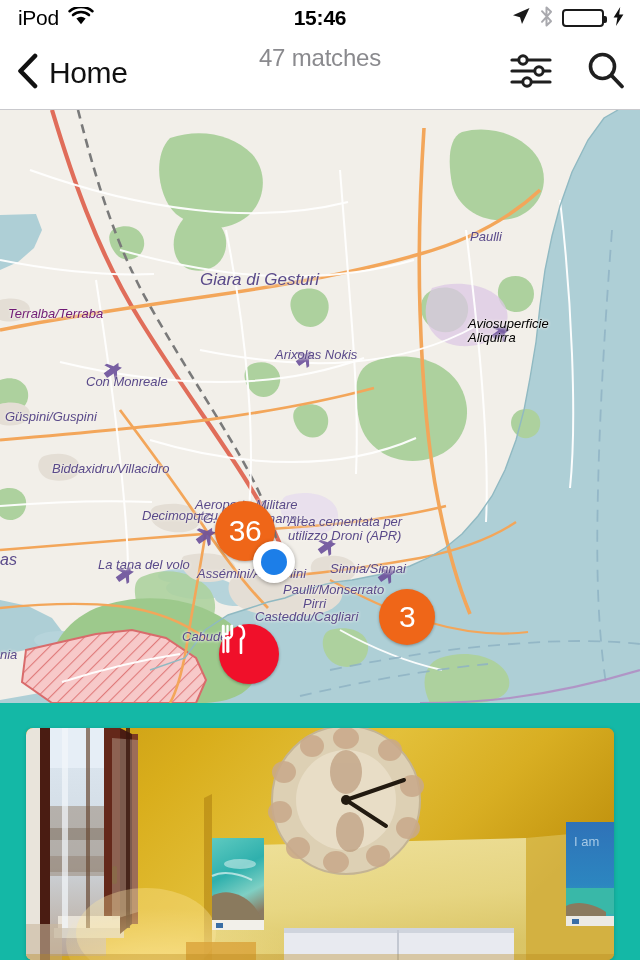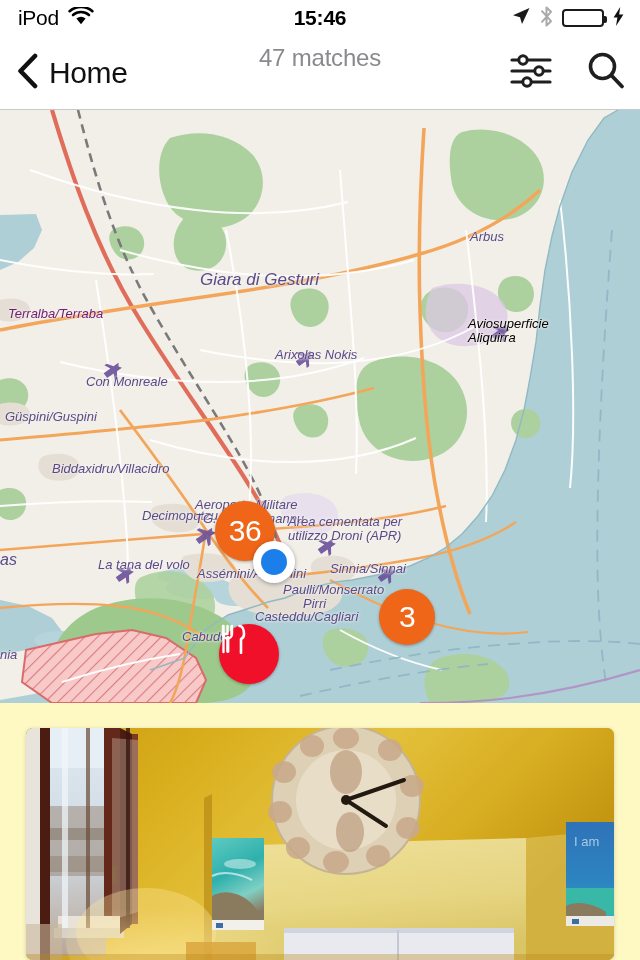--- a/index.html
+++ b/index.html
@@ -44,21 +44,21 @@
     align-items:center; justify-content:center; cursor:pointer;
     box-shadow:0 1px 3px rgba(0,0,0,.30); }
   .marker-label { color:#fff; font-size:30px; font-weight:500; letter-spacing:-0.5px; }
   .userdot { position:absolute; border-radius:50%; background:#fff;
     display:flex; align-items:center; justify-content:center;
     box-shadow:0 1px 4px rgba(0,0,0,.35); }
   .userdot-core { border-radius:50%; background:#1C7EE8; }
 
   
   .card-area { position:absolute; top:703px; left:0; width:640px; height:257px;
-    background:#fef9c3; }
+    background:#14b8a6; }
   .photo-card { position:absolute; top:25px; left:26px; width:588px; height:232px;
     border-radius:7px; overflow:hidden; background:#c9a227;
     box-shadow:0 1px 4px rgba(0,0,0,.18); }
   .photo-card svg { display:block; }
 </style>
 </head>
 <body>
 
 <div class="statusbar">
   <div class="sb-left">
@@ -265,21 +265,21 @@
         <path d="M296,246 l8,0 l-3,-6 l3,0 l4,6 l6,0 l-2,3 l2,3 l-6,0 l-4,6 l-3,0 l3,-6 l-8,0 z" transform="rotate(-35 304 249)"></path>
         <path d="M492,220 l8,0 l-3,-6 l3,0 l4,6 l6,0 l-2,3 l2,3 l-6,0 l-4,6 l-3,0 l3,-6 l-8,0 z" transform="rotate(-35 500 223)"></path>
         <path d="M104,258 l8,0 l-3,-6 l3,0 l4,6 l6,0 l-2,3 l2,3 l-6,0 l-4,6 l-3,0 l3,-6 l-8,0 z" transform="rotate(-35 112 261)"></path>
       </g>
     </g>
     </svg>
 
   <div id="map-labels">
       <div style="position: absolute; left: 8px; top: 197px; font-size: 13px; color: #701a75; font-style: italic; white-space: pre-line; line-height: 14px; text-shadow: rgb(242, 239, 233) 0px 0px 3px, rgb(242, 239, 233) 0px 0px 3px; max-width: 120px;">Terralba/Terraba</div>
       <div style="position: absolute; left: 200px; top: 163px; font-size: 17px; color: rgb(90, 74, 138); font-style: italic; white-space: pre-line; line-height: 14px; text-shadow: rgb(242, 239, 233) 0px 0px 3px, rgb(242, 239, 233) 0px 0px 3px; max-width: 120px;">Giara di Gesturi</div>
-      <div style="position: absolute; left: 470px; top: 120px; font-size: 13px; color: rgb(90, 74, 138); font-style: italic; white-space: pre-line; line-height: 14px; text-shadow: rgb(242, 239, 233) 0px 0px 3px, rgb(242, 239, 233) 0px 0px 3px; max-width: 120px;">Arbus</div>
+      <div style="position: absolute; left: 470px; top: 120px; font-size: 13px; color: rgb(90, 74, 138); font-style: italic; white-space: pre-line; line-height: 14px; text-shadow: rgb(242, 239, 233) 0px 0px 3px, rgb(242, 239, 233) 0px 0px 3px; max-width: 120px;">Paulli</div>
       <div style="position: absolute; left: 468px; top: 207px; font-size: 13px; color: #000000; font-style: italic; white-space: pre-line; line-height: 14px; text-shadow: rgb(242, 239, 233) 0px 0px 3px, rgb(242, 239, 233) 0px 0px 3px; max-width: 120px;">Aviosuperficie Aliquirra</div>
       <div style="position: absolute; left: 275px; top: 238px; font-size: 13px; color: rgb(90, 74, 138); font-style: italic; white-space: pre-line; line-height: 14px; text-shadow: rgb(242, 239, 233) 0px 0px 3px, rgb(242, 239, 233) 0px 0px 3px; max-width: 120px;">Arixolas Nokis</div>
       <div style="position: absolute; left: 5px; top: 300px; font-size: 13px; color: rgb(90, 74, 138); font-style: italic; white-space: pre-line; line-height: 14px; text-shadow: rgb(242, 239, 233) 0px 0px 3px, rgb(242, 239, 233) 0px 0px 3px; max-width: 120px;">Güspini/Guspini</div>
       <div style="position: absolute; left: 86px; top: 265px; font-size: 13px; color: rgb(90, 74, 138); font-style: italic; white-space: pre-line; line-height: 14px; text-shadow: rgb(242, 239, 233) 0px 0px 3px, rgb(242, 239, 233) 0px 0px 3px; max-width: 120px;">Con Monreale</div>
       <div style="position: absolute; left: 52px; top: 352px; font-size: 13px; color: rgb(90, 74, 138); font-style: italic; white-space: pre-line; line-height: 14px; text-shadow: rgb(242, 239, 233) 0px 0px 3px, rgb(242, 239, 233) 0px 0px 3px; max-width: 120px;">Biddaxidru/Villacidro</div>
       <div style="position: absolute; left: 142px; top: 399px; font-size: 13px; color: rgb(90, 74, 138); font-style: italic; white-space: pre-line; line-height: 14px; text-shadow: rgb(242, 239, 233) 0px 0px 3px, rgb(242, 239, 233) 0px 0px 3px; max-width: 120px;">Decimoputzu</div>
       <div style="position: absolute; left: 195px; top: 388px; font-size: 13px; color: rgb(90, 74, 138); font-style: italic; white-space: pre-line; line-height: 14px; text-shadow: rgb(242, 239, 233) 0px 0px 3px, rgb(242, 239, 233) 0px 0px 3px; max-width: 120px;">Aeroporto Militare TG. Decimomannu</div>
       <div style="position: absolute; left: 98px; top: 448px; font-size: 13px; color: rgb(90, 74, 138); font-style: italic; white-space: pre-line; line-height: 14px; text-shadow: rgb(242, 239, 233) 0px 0px 3px, rgb(242, 239, 233) 0px 0px 3px; max-width: 120px;">La tana del volo</div>
       <div style="position: absolute; left: 288px; top: 405px; font-size: 13px; color: rgb(90, 74, 138); font-style: italic; white-space: pre-line; line-height: 14px; text-shadow: rgb(242, 239, 233) 0px 0px 3px, rgb(242, 239, 233) 0px 0px 3px; max-width: 120px;">Area cementata per utilizzo Droni (APR)</div>
       <div style="position: absolute; left: 330px; top: 452px; font-size: 13px; color: rgb(90, 74, 138); font-style: italic; white-space: pre-line; line-height: 14px; text-shadow: rgb(242, 239, 233) 0px 0px 3px, rgb(242, 239, 233) 0px 0px 3px; max-width: 120px;">Sinnia/Sinnai</div>

